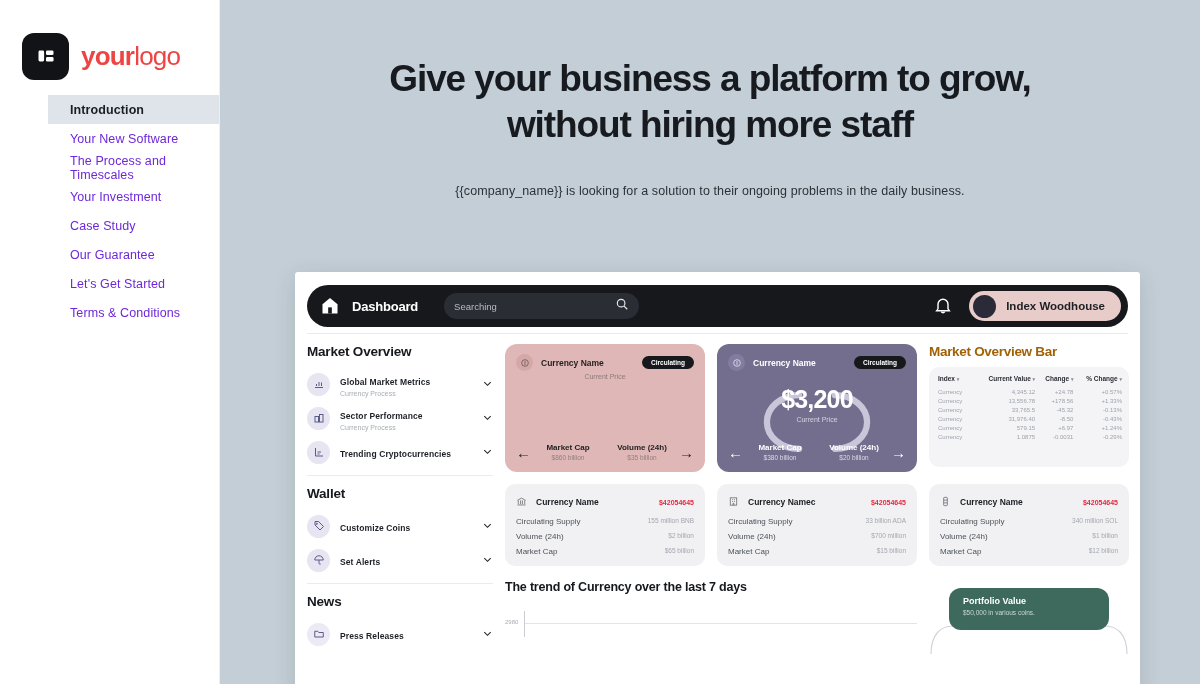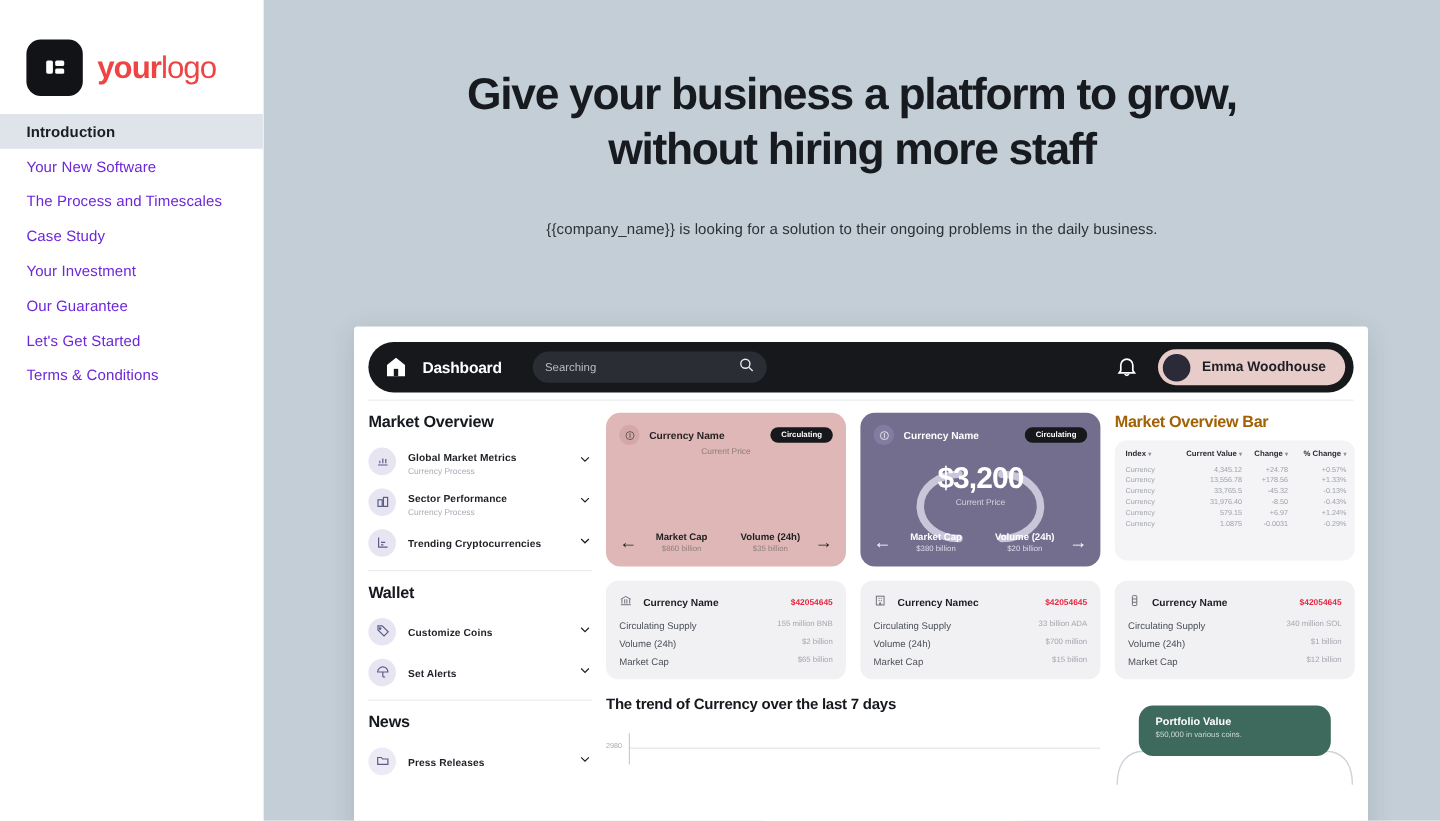--- a/index.html
+++ b/index.html
@@ -34,21 +34,21 @@
     width: 47px; height: 47px; border-radius: 12px; background: #111317;
     display: flex; align-items: center; justify-content: center; flex: none;
   }
   .logo-text {
     font-size: 26px; letter-spacing: -0.8px; color: #ef4444;
     white-space: nowrap;
   }
   .logo-text b { font-weight: 700; }
   .logo-text span { font-weight: 400; }
 
-  .nav { margin-top: 5px; }
+  .nav { margin-top: 5px; margin-left: 48px; }
   .nav-item {
     height: 29px; display: flex; align-items: center;
     padding-left: 22px; font-size: 12.5px; color: #6d28d9;
     letter-spacing: 0.1px;
   }
   .nav-item.active {
     background: #dfe4ea; font-weight: 700; color: #1a1d22;
   }
 
   
@@ -253,24 +253,24 @@
     <div class="nav-item active">
         <span>Introduction</span>
       </div>
     <div class="nav-item">
         <span>Your New Software</span>
       </div>
     <div class="nav-item">
         <span>The Process and Timescales</span>
       </div>
     <div class="nav-item">
+        <span>Your Investment</span>
+      </div>
+    <div class="nav-item">
         <span>Case Study</span>
-      </div>
-    <div class="nav-item">
-        <span>Your Investment</span>
       </div>
     <div class="nav-item">
         <span>Our Guarantee</span>
       </div>
     <div class="nav-item">
         <span>Let's Get Started</span>
       </div>
     <div class="nav-item">
         <span>Terms &amp; Conditions</span>
       </div>
@@ -308,21 +308,21 @@
 
     <span class="bell-ico">
       <svg width="20" height="21" viewBox="0 0 24 24" fill="none" stroke="#fff" stroke-width="1.7">
         <path d="M18 16V10.5a6 6 0 0 0-12 0V16l-1.6 2.2h15.2L18 16z"></path>
         <path d="M10 19.4a2.2 2.2 0 0 0 4 0"></path>
       </svg>
     </span>
 
     <div class="user-pill">
       <div class="avatar"></div>
-      <span class="user-name">Emma Woodhouse</span>
+      <span class="user-name">Index Woodhouse</span>
     </div>
   </div>
 
   <div class="hr-line"></div>
 
   <div class="dash-body">
 
     <div class="col-left">
       <div class="sect-title">Market Overview</div>
 

